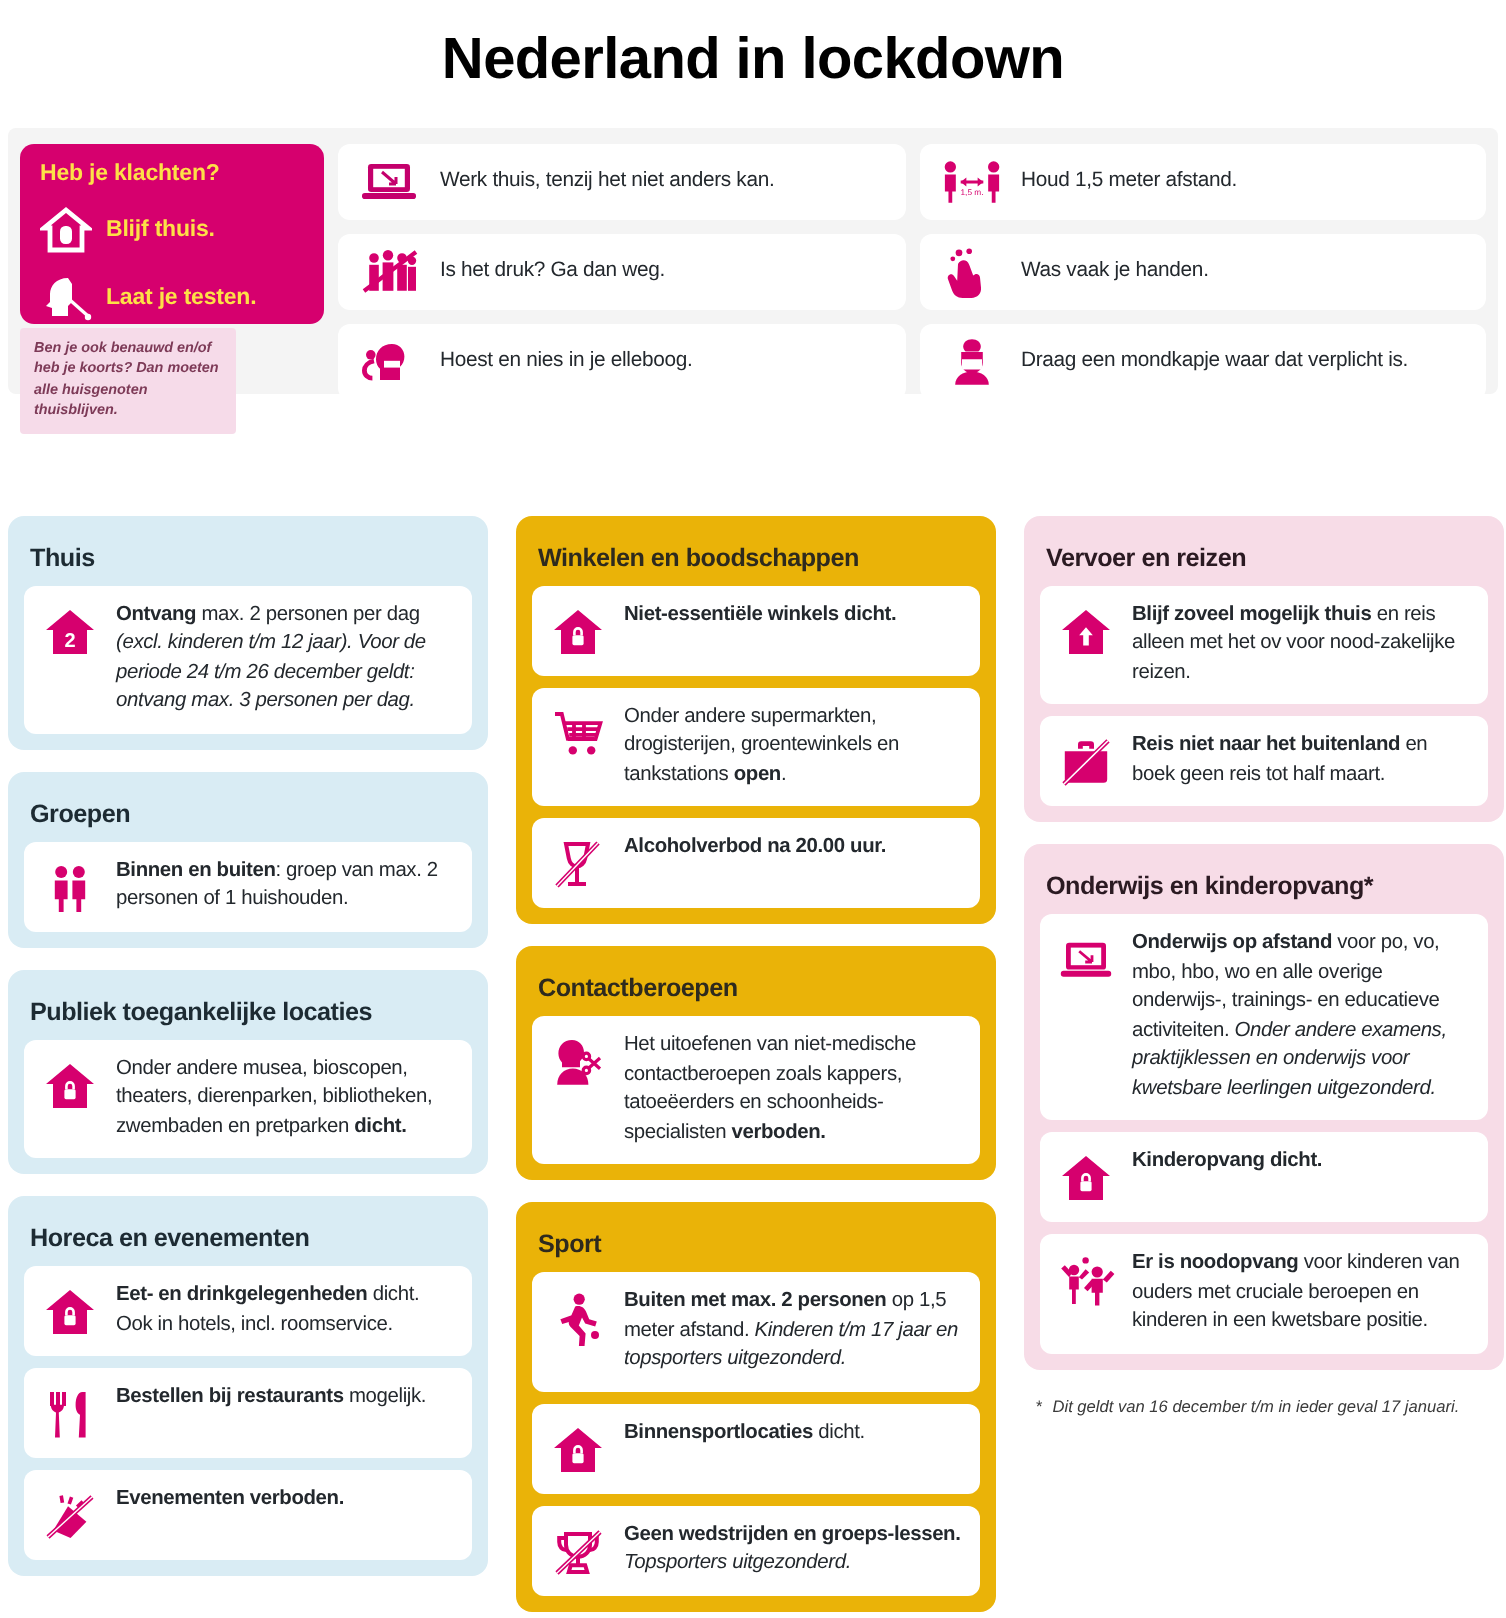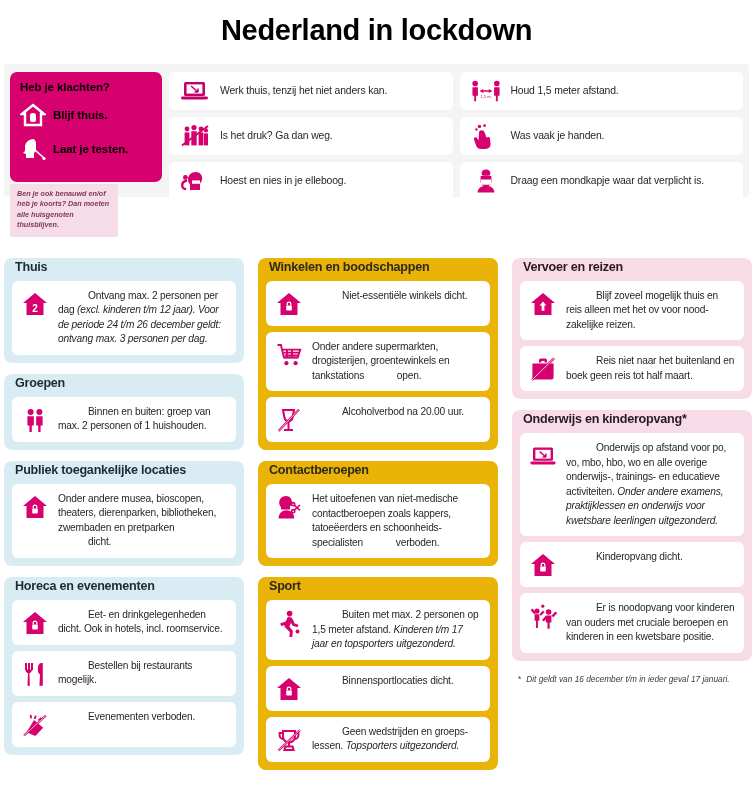--- a/index.html
+++ b/index.html
@@ -40,22 +40,22 @@
   }
   .complaint-box {
     width: 152px;
     flex: 0 0 152px;
     position: relative;
   }
   .complaint-card {
     background: #d6006e;
     border-radius: 7px;
     padding: 9px 10px 10px 10px;
-    height: 110px;
-    color: #000000;
+    height: 90px;
+    color: #fde047;
   }
   .complaint-title {
     font-size: 11.5px;
     font-weight: bold;
     margin-bottom: 7px;
     letter-spacing: -0.1px;
   }
   .complaint-row {
     display: flex;
     align-items: center;
@@ -108,21 +108,21 @@
   .columns {
     position: absolute;
     top: 258px; left: 0;
     width: 753px;
     display: flex;
     gap: 14px;
     padding: 0 4px;
   }
   .col { width: 240px; flex: 0 0 240px; }
 
-  .section { border-radius: 8px; padding: 0 8px 8px 8px; margin-bottom: 11px; }
+  .section { border-radius: 8px; padding: 12px 8px 8px 8px; margin-bottom: 11px; }
   .sec-blue  { background: #d9ecf4; }
   .sec-cream { background: #eab308; }
   .sec-pink  { background: #f7dce7; }
 
   .sec-title {
     font-size: 12.6px;
     font-weight: bold;
     color: #1d2b33;
     letter-spacing: -0.25px;
     padding: 2px 2px 7px 3px;
@@ -140,21 +140,21 @@
     margin-bottom: 6px;
   }
   .item:last-child { margin-bottom: 0; }
   .item .ico { flex: 0 0 30px; width: 30px; display: flex; justify-content: center; padding-top: 1px; }
   .item .txt {
     font-size: 10.2px;
     line-height: 1.42;
     color: #23282d;
     letter-spacing: -0.18px;
   }
-  .item .txt b { font-weight: normal; margin-left: 30px; }
+  .item .txt b { font-weight: bold; }
   .item .txt i { font-style: italic; text-align: right; }
 
   .footnote {
     font-size: 8.3px;
     font-style: italic;
     color: #3a3a3a;
     padding: 2px 4px 0 6px;
     line-height: 1.4;
     display: flex;
     gap: 5px;

